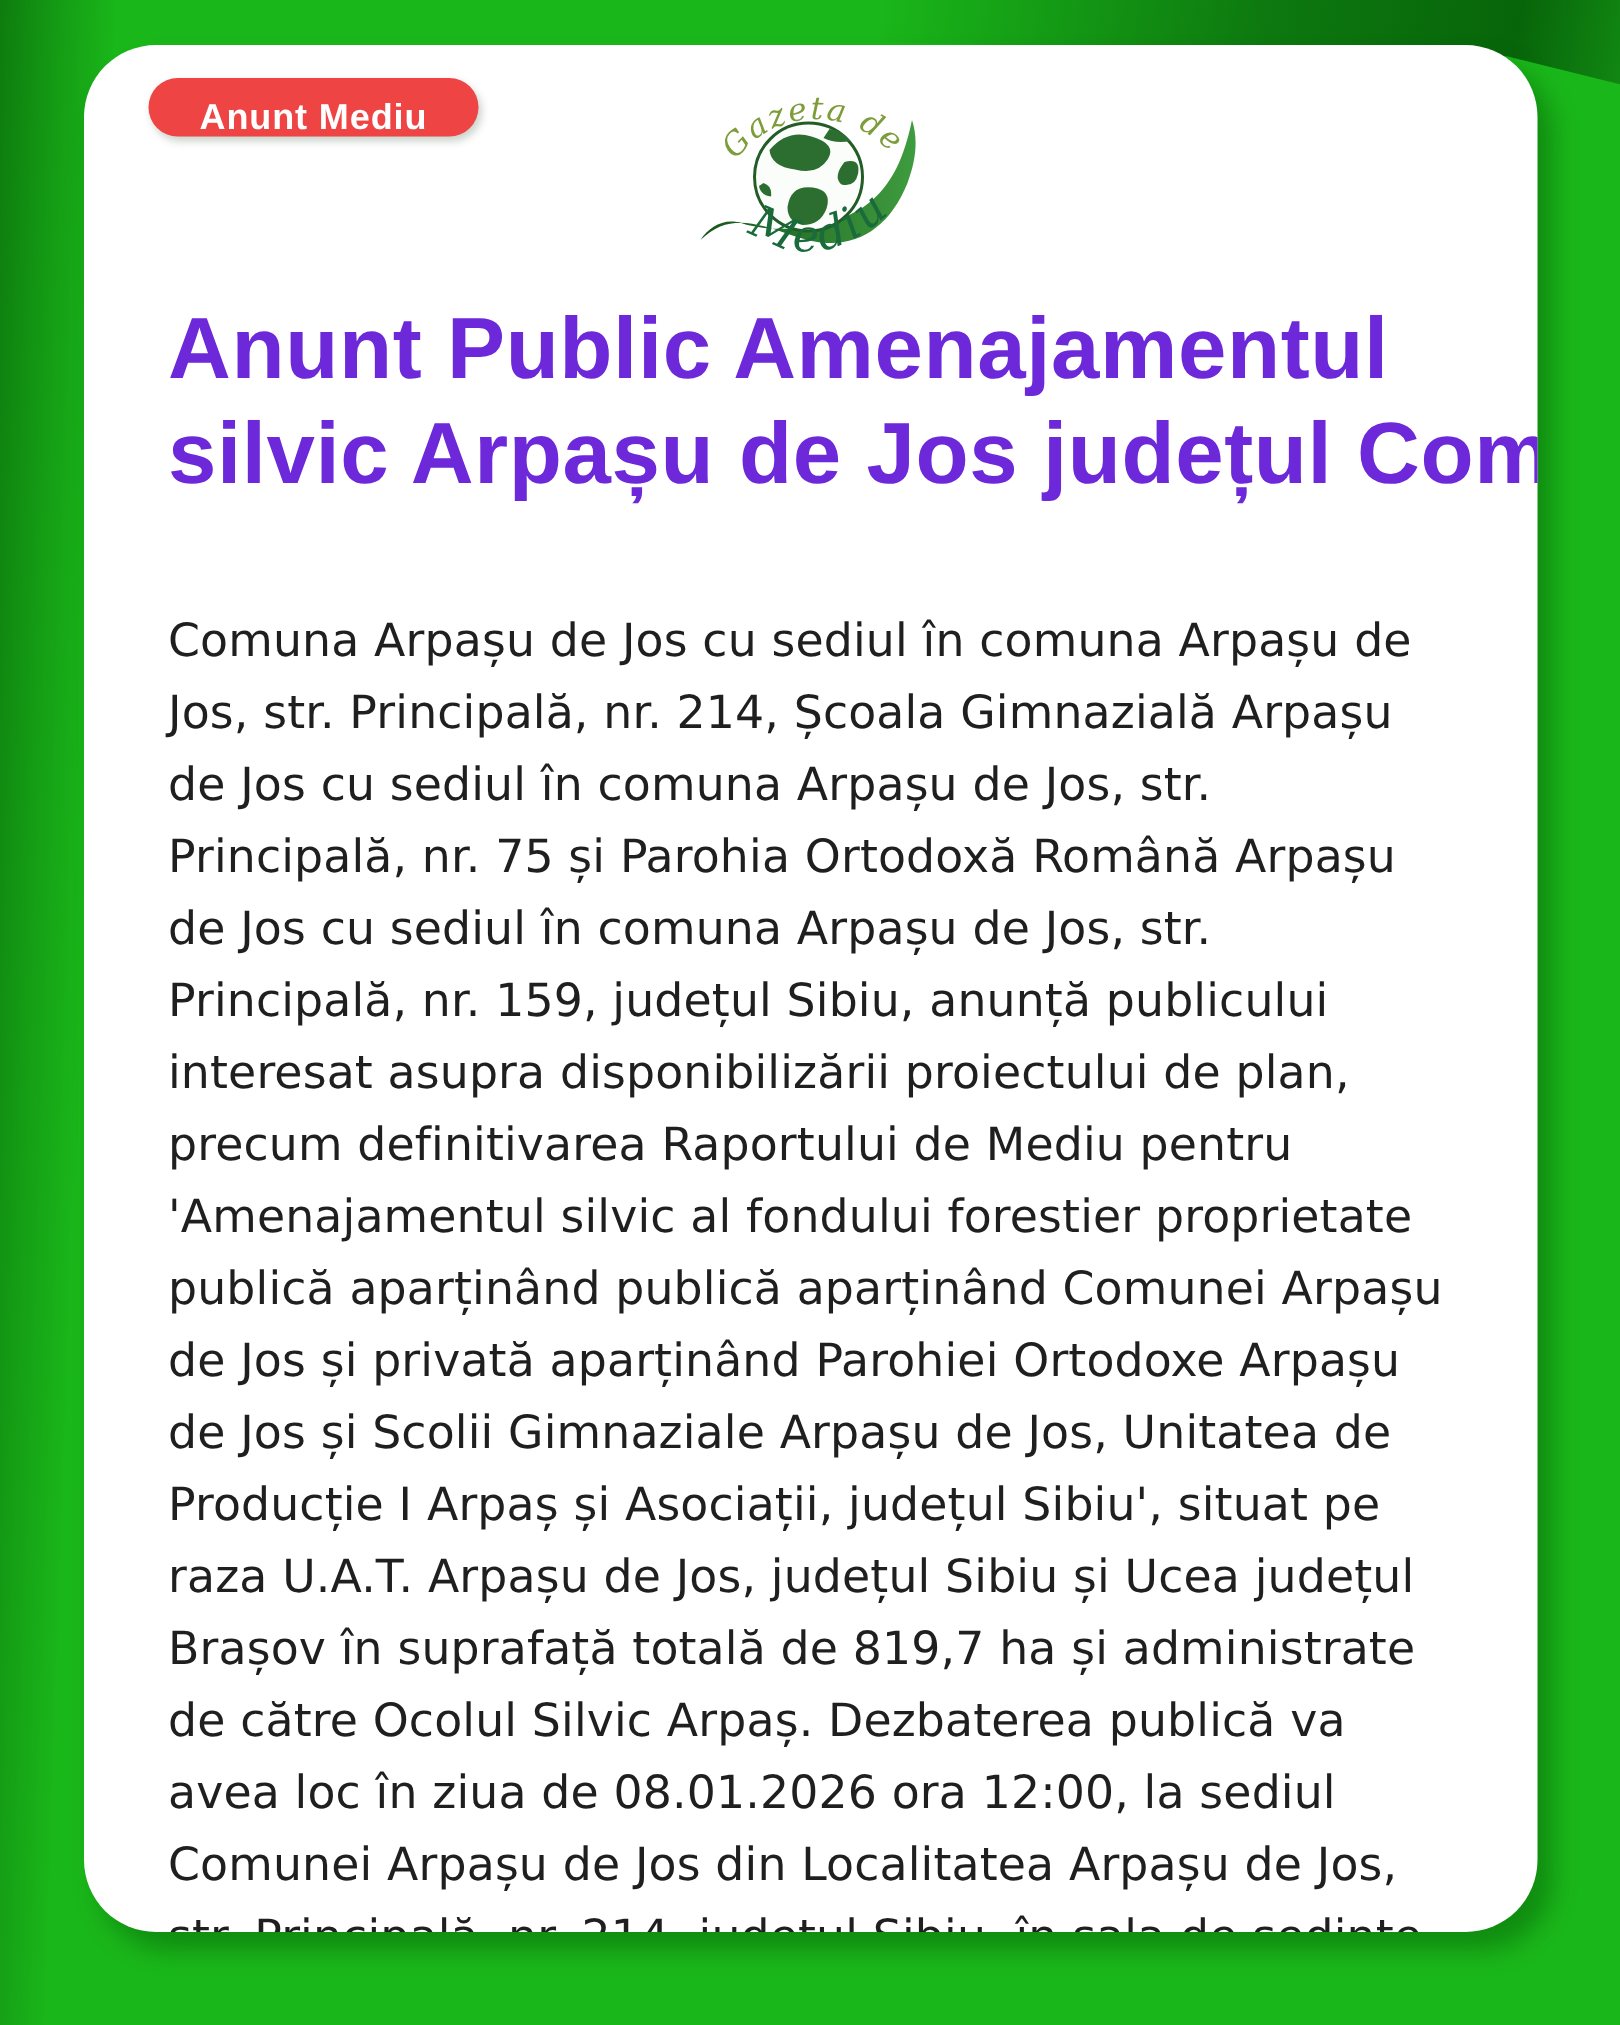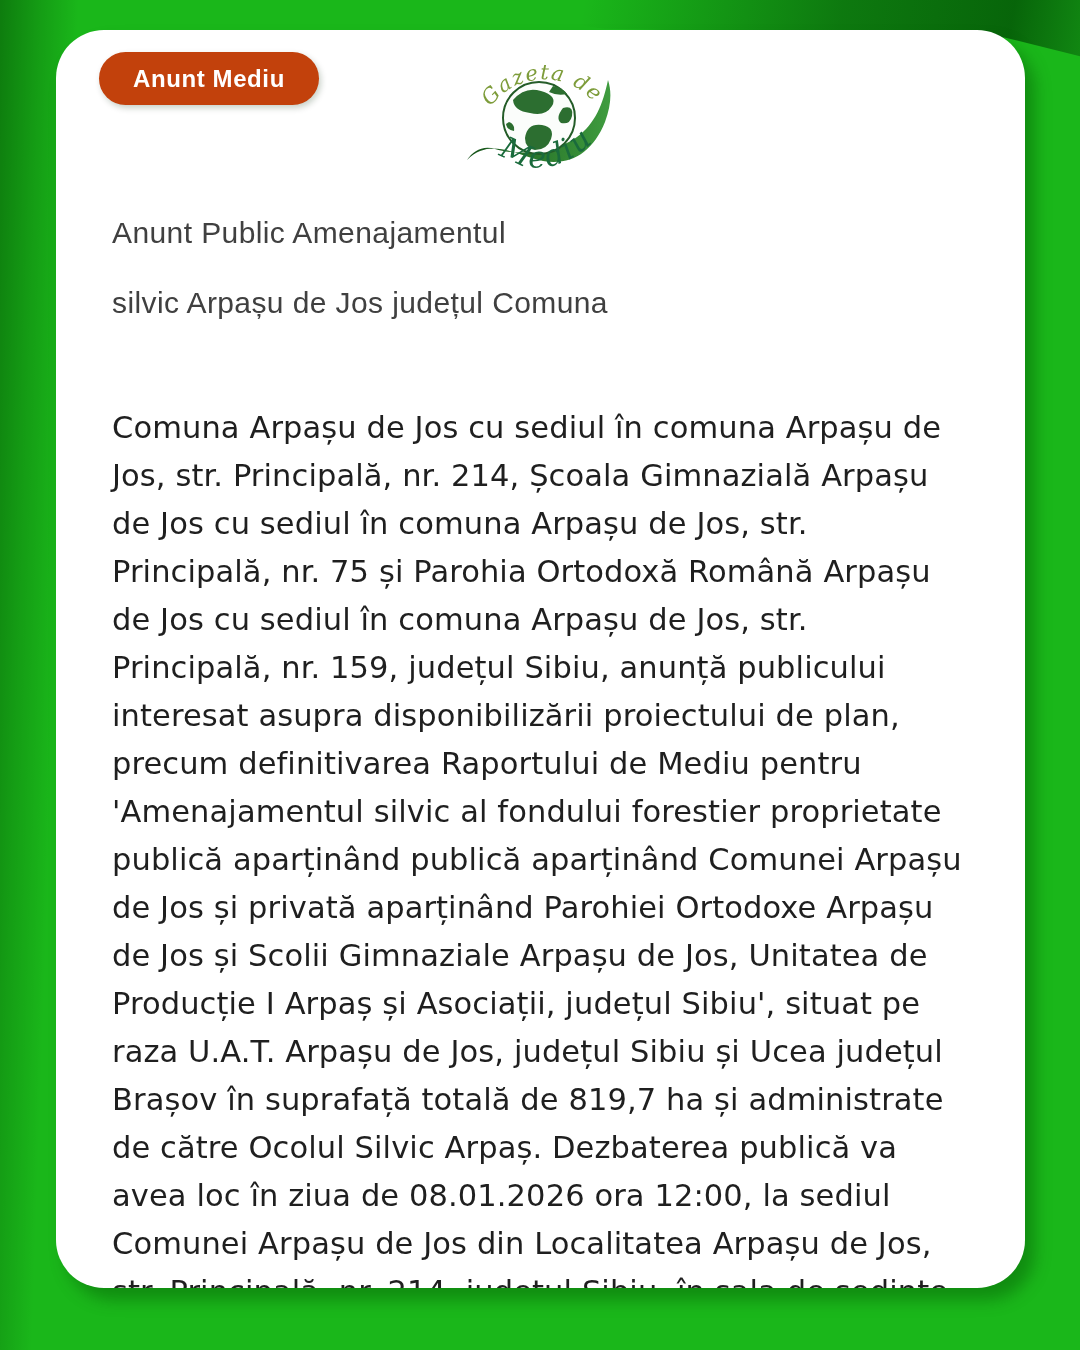--- a/index.html
+++ b/index.html
@@ -26,47 +26,47 @@
     background:#ffffff;
     border-radius:48px;
     padding:22px 56px 0 56px;
     overflow:hidden;
     box-shadow:10px 12px 16px rgba(0,70,0,.38);
     z-index:1;
   }
   .badge {
     position:absolute;
     left:43px; top:22px;
-    height:53px;
+    height:39px;
     padding:0 34px;
     border-radius:27px;
-    background:#c2410c;
+    background:#ef4444;
     color:#ffffff;
     font-size:24px;
     line-height:53px;
     font-weight:600;
     letter-spacing:.6px;
     font-family:"Liberation Sans", sans-serif;
     box-shadow:2px 3px 6px rgba(0,40,0,.22);
     border:none;
     cursor:pointer;
   }
   .logo {
     position:absolute;
     top:12px; left:50%;
     transform:translateX(-50%);
     width:160px; height:140px;
   }
   .logo svg { width:100%; height:100%; display:block; }
   .heading {
     margin-top:146px;
-    color:#404040;
+    color:#6d28d9;
     font-family:"Liberation Sans", sans-serif;
-    font-weight:400;
-    font-size:30px;
+    font-weight:700;
+    font-size:58px;
     line-height:70px;
     letter-spacing:.4px;
   }
   .heading span { display:block; white-space:nowrap; }
   .body-text {
     margin-top:66px;
     color:#1f1f1f;
     font-size:30.5px;
     line-height:48px;
     letter-spacing:.1px;

